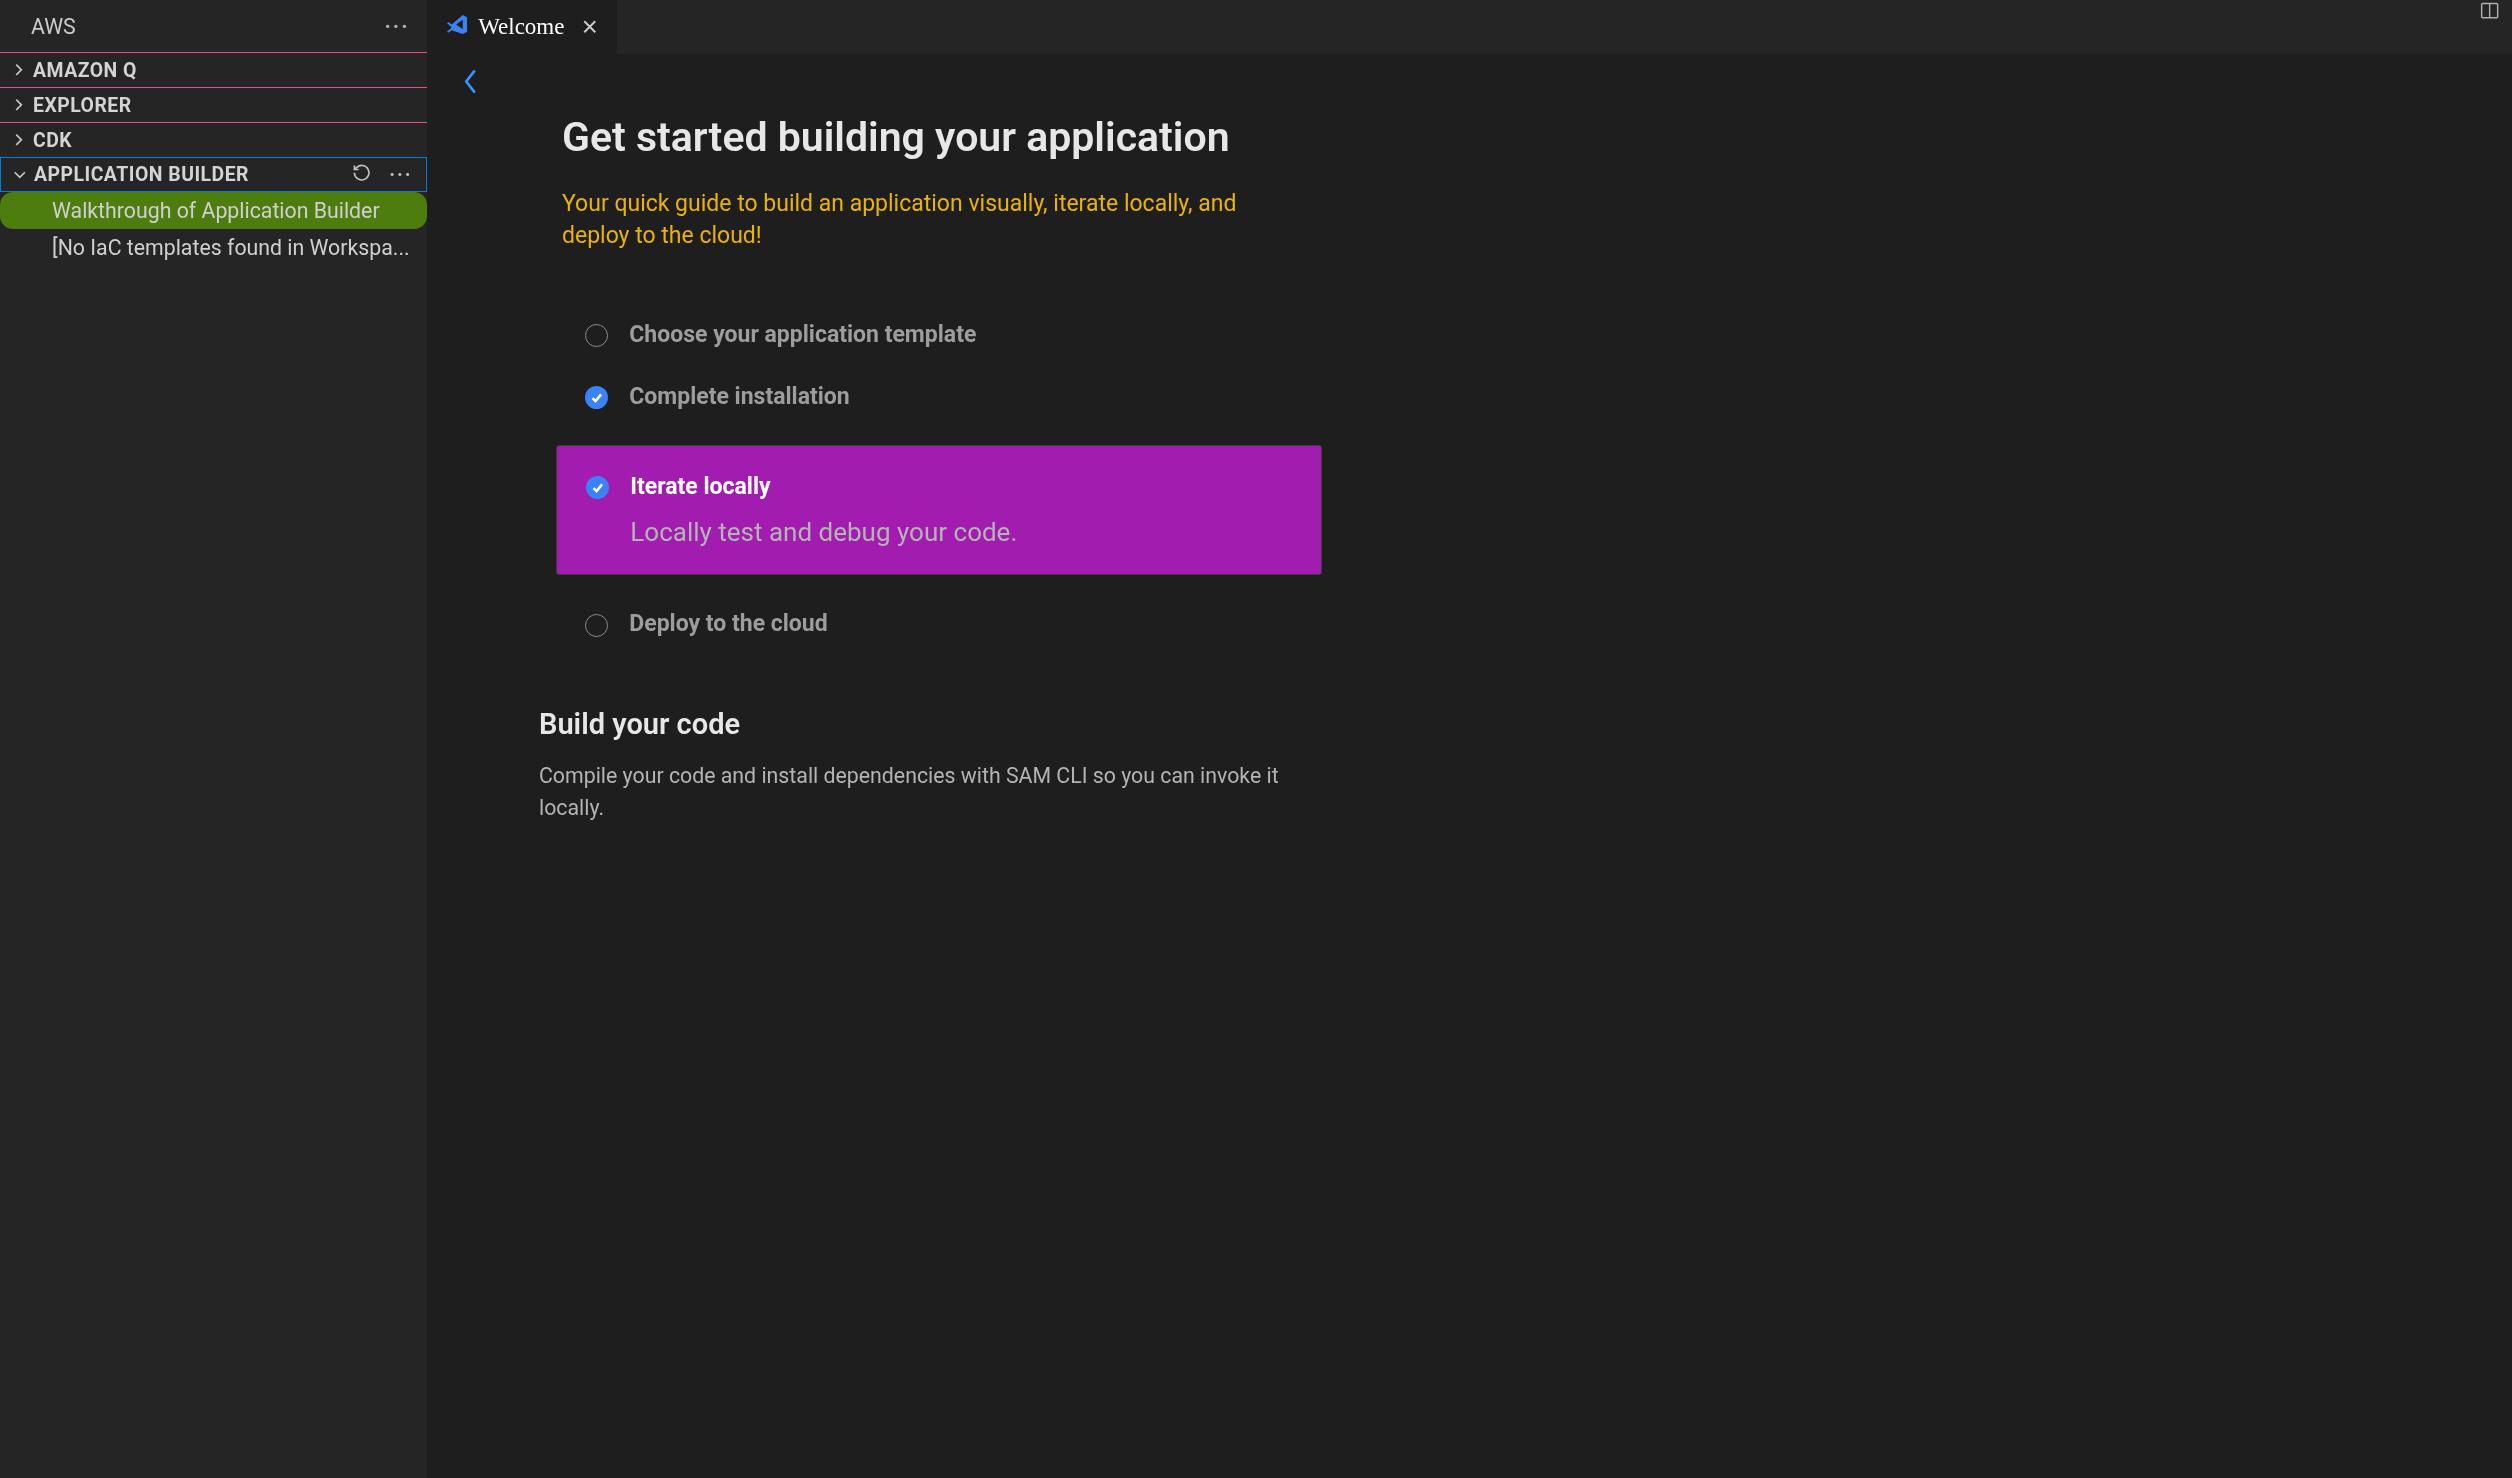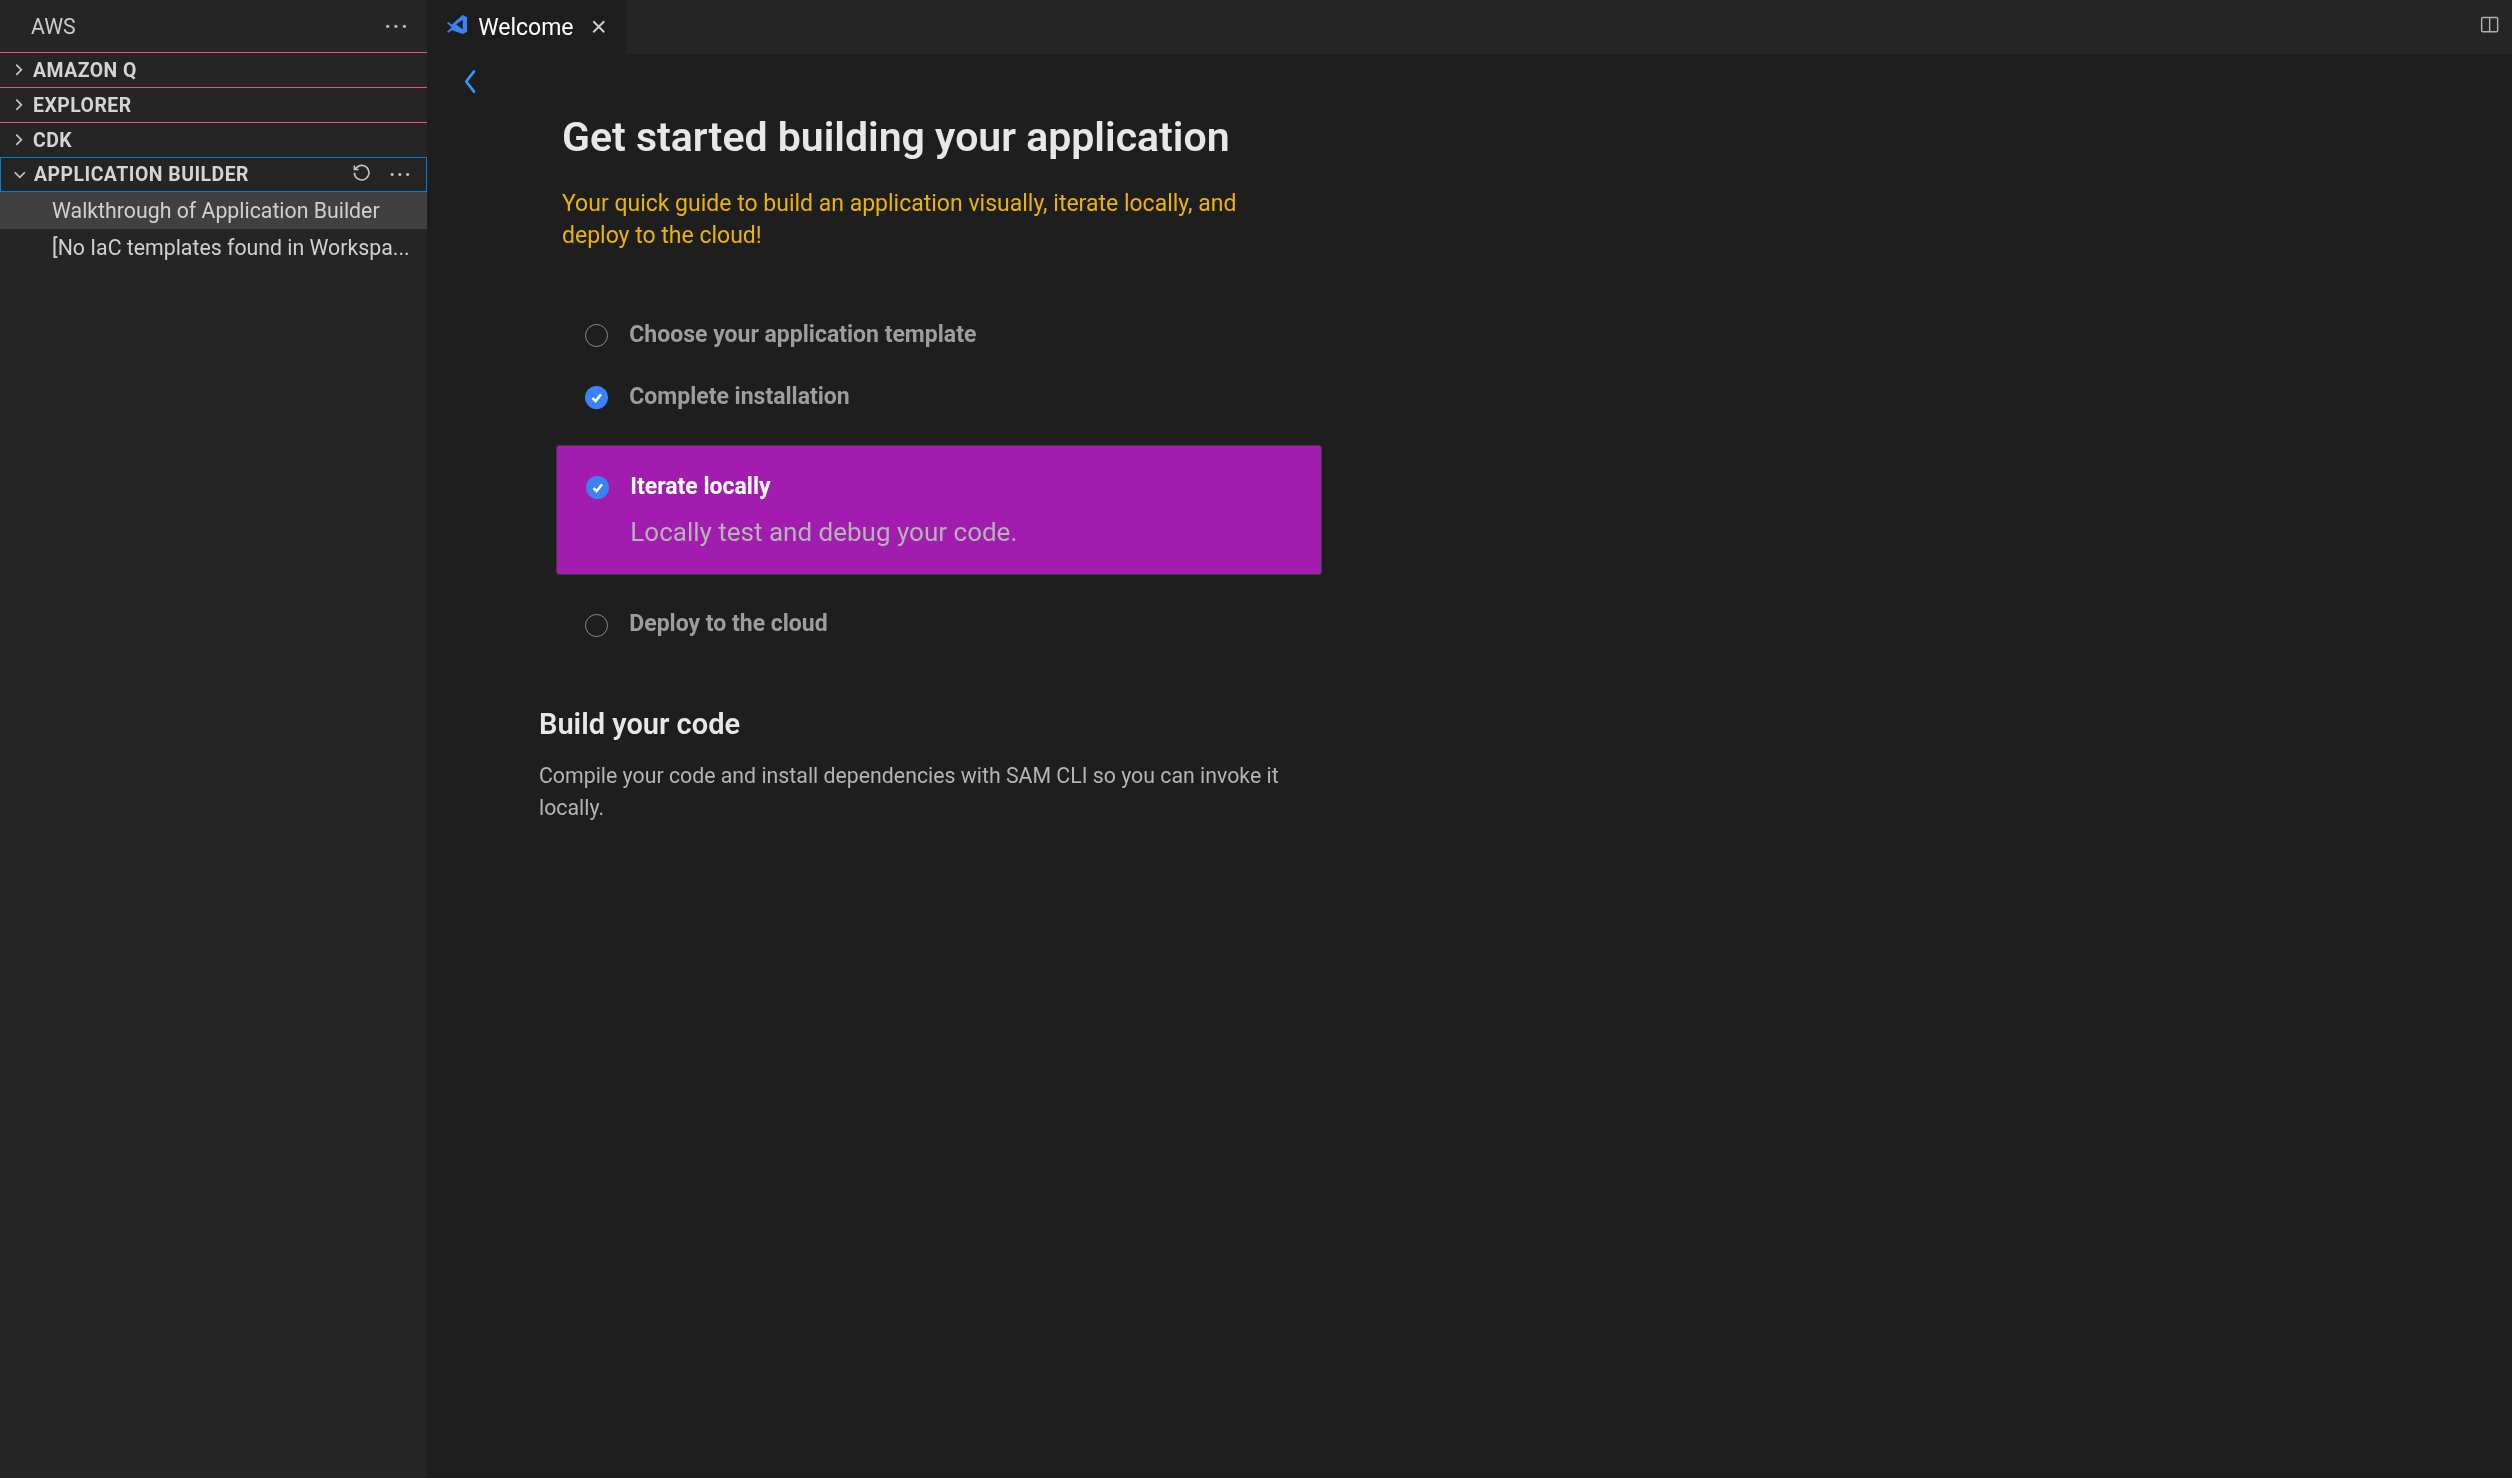--- a/index.html
+++ b/index.html
@@ -88,39 +88,41 @@
       font-size: 21.3px;
       color: #d0d0d0;
       height: 37px;
       cursor: pointer;
       white-space: nowrap;
       overflow: hidden;
       text-overflow: ellipsis;
     }
 
     .tree-item.selected {
-      background: #404040;
+      background: #4d7c0f;
+      border-radius: 13px;
     }
 
     
     .main {
       flex: 1;
       display: flex;
       flex-direction: column;
       background: #1e1e1e;
       min-width: 0;
     }
 
     
     .tab-bar {
       display: flex;
-      align-items: center;
+      align-items: flex-start;
       background: #252526;
       height: 54px;
       flex-shrink: 0;
+      font-family: Liberation Serif, serif;
     }
 
     .tab {
       display: flex;
       align-items: center;
       gap: 9.7px;
       padding: 0 17.5px;
       height: 100%;
       background: #1e1e1e;
       color: #ffffff;

